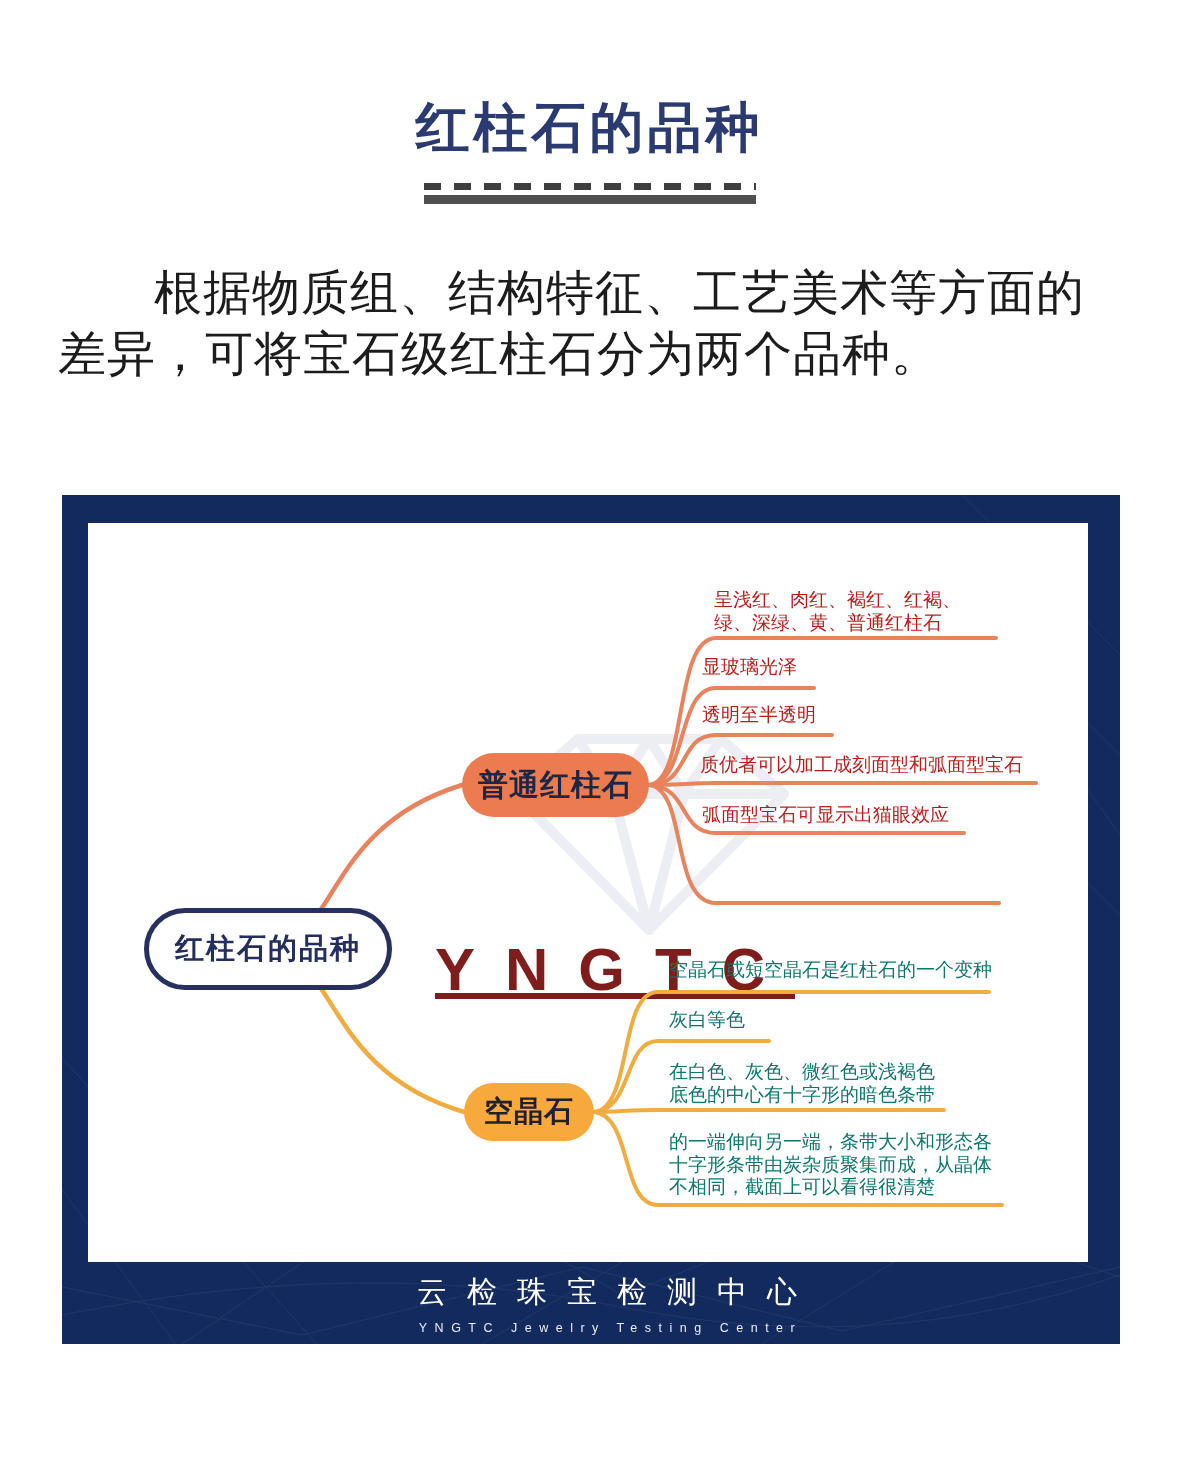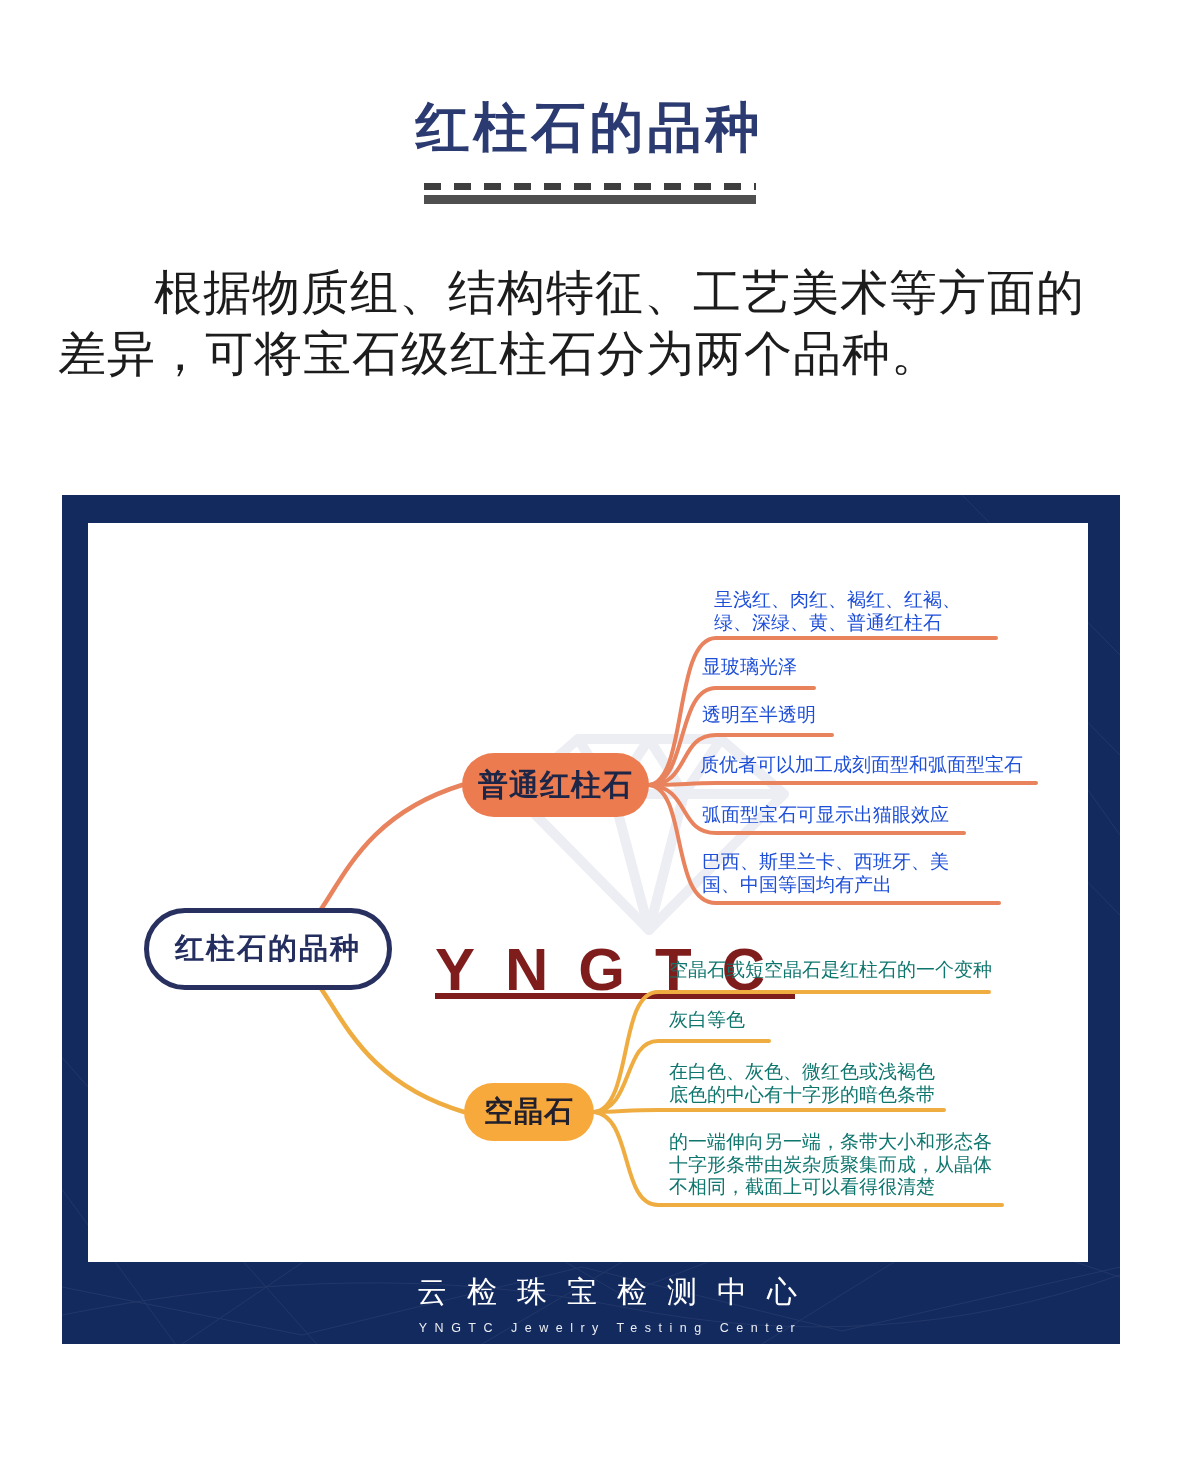--- a/index.html
+++ b/index.html
@@ -39,21 +39,21 @@
       border-radius:44px;background:#ffffff;font-size:29px;font-weight:bold;
       color:#242f60;letter-spacing:2px;}
   .node-b1{left:374px;top:230px;width:187px;height:64px;border-radius:32px;
       background:#ec7b4f;font-size:30px;font-weight:bold;color:#1d2647;letter-spacing:1px;}
   .node-b2{left:376px;top:560px;width:130px;height:58px;border-radius:29px;
       background:#f7a93c;font-size:29px;font-weight:bold;color:#23202d;letter-spacing:1px;}
 
   
   .leaf{position:absolute;font-size:19px;line-height:22.5px;white-space:nowrap;}
   .leaf span{display:block;}
-  .leaf.c1{color:#1d4ed8;}
+  .leaf.c1{color:#b91c1c;}
   .leaf.c2{color:#0f766e;}
 
   
   .bfoot{position:absolute;left:0;top:767px;width:1058px;height:82px;
       display:flex;flex-direction:column;align-items:center;justify-content:center;padding-left:16px;}
   .bfoot .cn{font-size:30px;font-weight:500;color:#ffffff;letter-spacing:20px;
       padding-left:20px;}
   .bfoot .en{margin-top:8px;font-size:12.5px;color:rgba(255,255,255,.92);
       letter-spacing:7.5px;padding-left:7px;}
 </style>
@@ -132,24 +132,20 @@
     </div>
     <div class="leaf c1" style="left:614px;top:181px">
       <span>透明至半透明</span>
     </div>
     <div class="leaf c1" style="left:612px;top:231px">
       <span>质优者可以加工成刻面型和弧面型宝石</span>
     </div>
     <div class="leaf c1" style="left:614px;top:281px">
       <span>弧面型宝石可显示出猫眼效应</span>
     </div>
-    <div class="leaf c1" style="left:614px;top:328px">
-      <span>巴西、斯里兰卡、西班牙、美</span>
-      <span>国、中国等国均有产出</span>
-    </div>
 
     <div class="leaf c2" style="left:581px;top:436px">
       <span>空晶石或短空晶石是红柱石的一个变种</span>
     </div>
     <div class="leaf c2" style="left:581px;top:486px">
       <span>灰白等色</span>
     </div>
     <div class="leaf c2" style="left:581px;top:538px">
       <span>在白色、灰色、微红色或浅褐色</span>
       <span>底色的中心有十字形的暗色条带</span>

